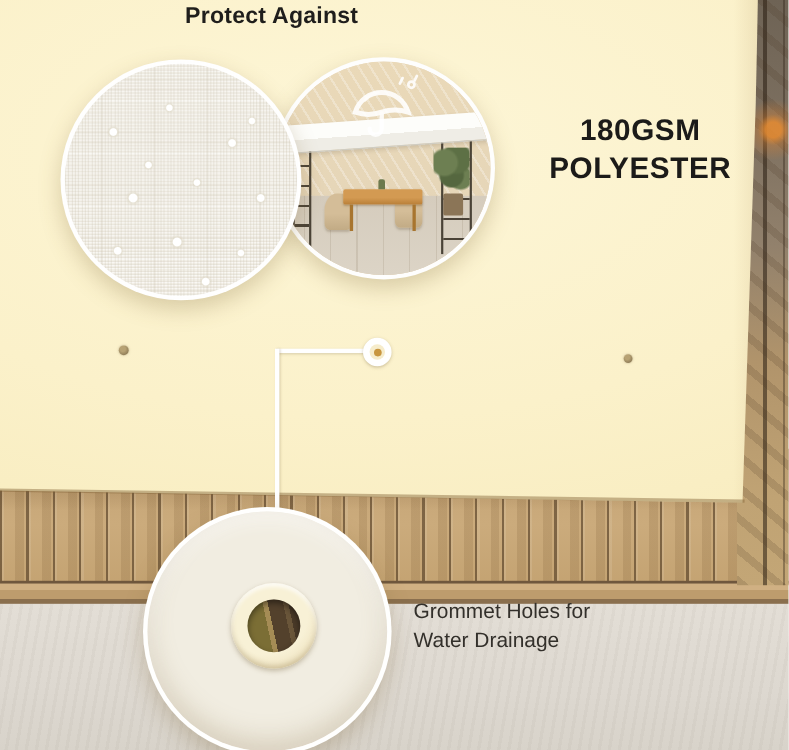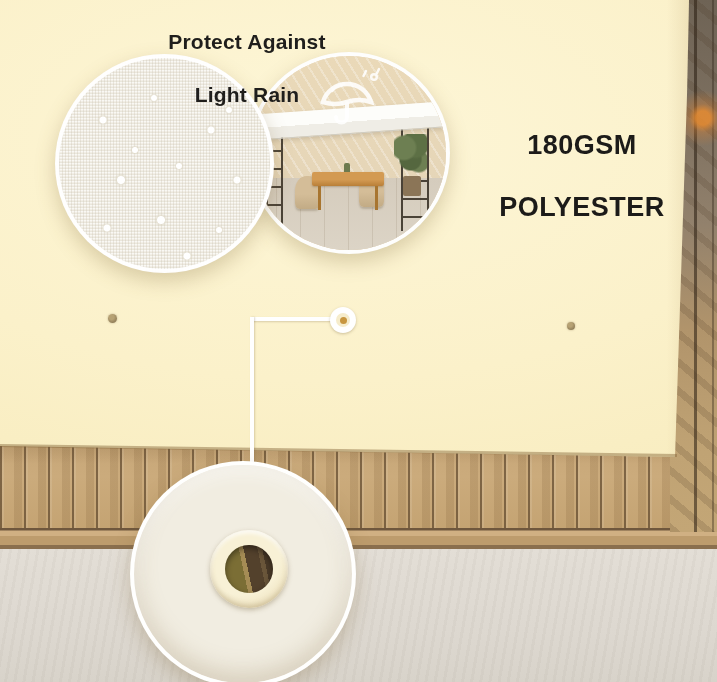--- a/index.html
+++ b/index.html
@@ -175,21 +175,21 @@
     font-size:21px;font-weight:700;line-height:1.22;color:#1f1e1c;letter-spacing:.2px;
   }
   .spec{
     position:absolute;left:468px;top:101px;width:228px;z-index:7;text-align:center;
     font-size:27px;font-weight:800;line-height:1.28;color:#1c1b19;letter-spacing:.5px;
   }
   .grommet-label{
     position:absolute;left:376px;top:544px;width:230px;z-index:7;text-align:left;
     font-size:19px;font-weight:500;line-height:1.35;color:#33302b;
   }
-  .tline{display:block;margin-top:27px;}
+  .tline{display:block;}
 </style>
 </head>
 <body>
 
 <div class="stage">
 
   <div class="slat-wall"></div>
   <div class="rail"></div>
   <div class="floor"></div>
   <div class="right-strip"></div>
@@ -239,20 +239,23 @@
 
   <div class="bubble fabric grommet-circle">
     <div class="grommet-shade"></div>
     <div class="grommet-ring">
       <div class="grommet-hole"></div>
     </div>
   </div>
 
   <div class="headline">
     <span class="tline">Protect Against</span>
-    <span class="tline">Light Rain</span>
   </div>
   <div class="spec">
     <span class="tline">180GSM</span>
     <span class="tline">POLYESTER</span>
   </div>
+  <div class="grommet-label">
+    <span class="tline">Grommet Holes for</span>
+    <span class="tline">Water Drainage</span>
+  </div>
 
 </div>
 
 </body></html>

